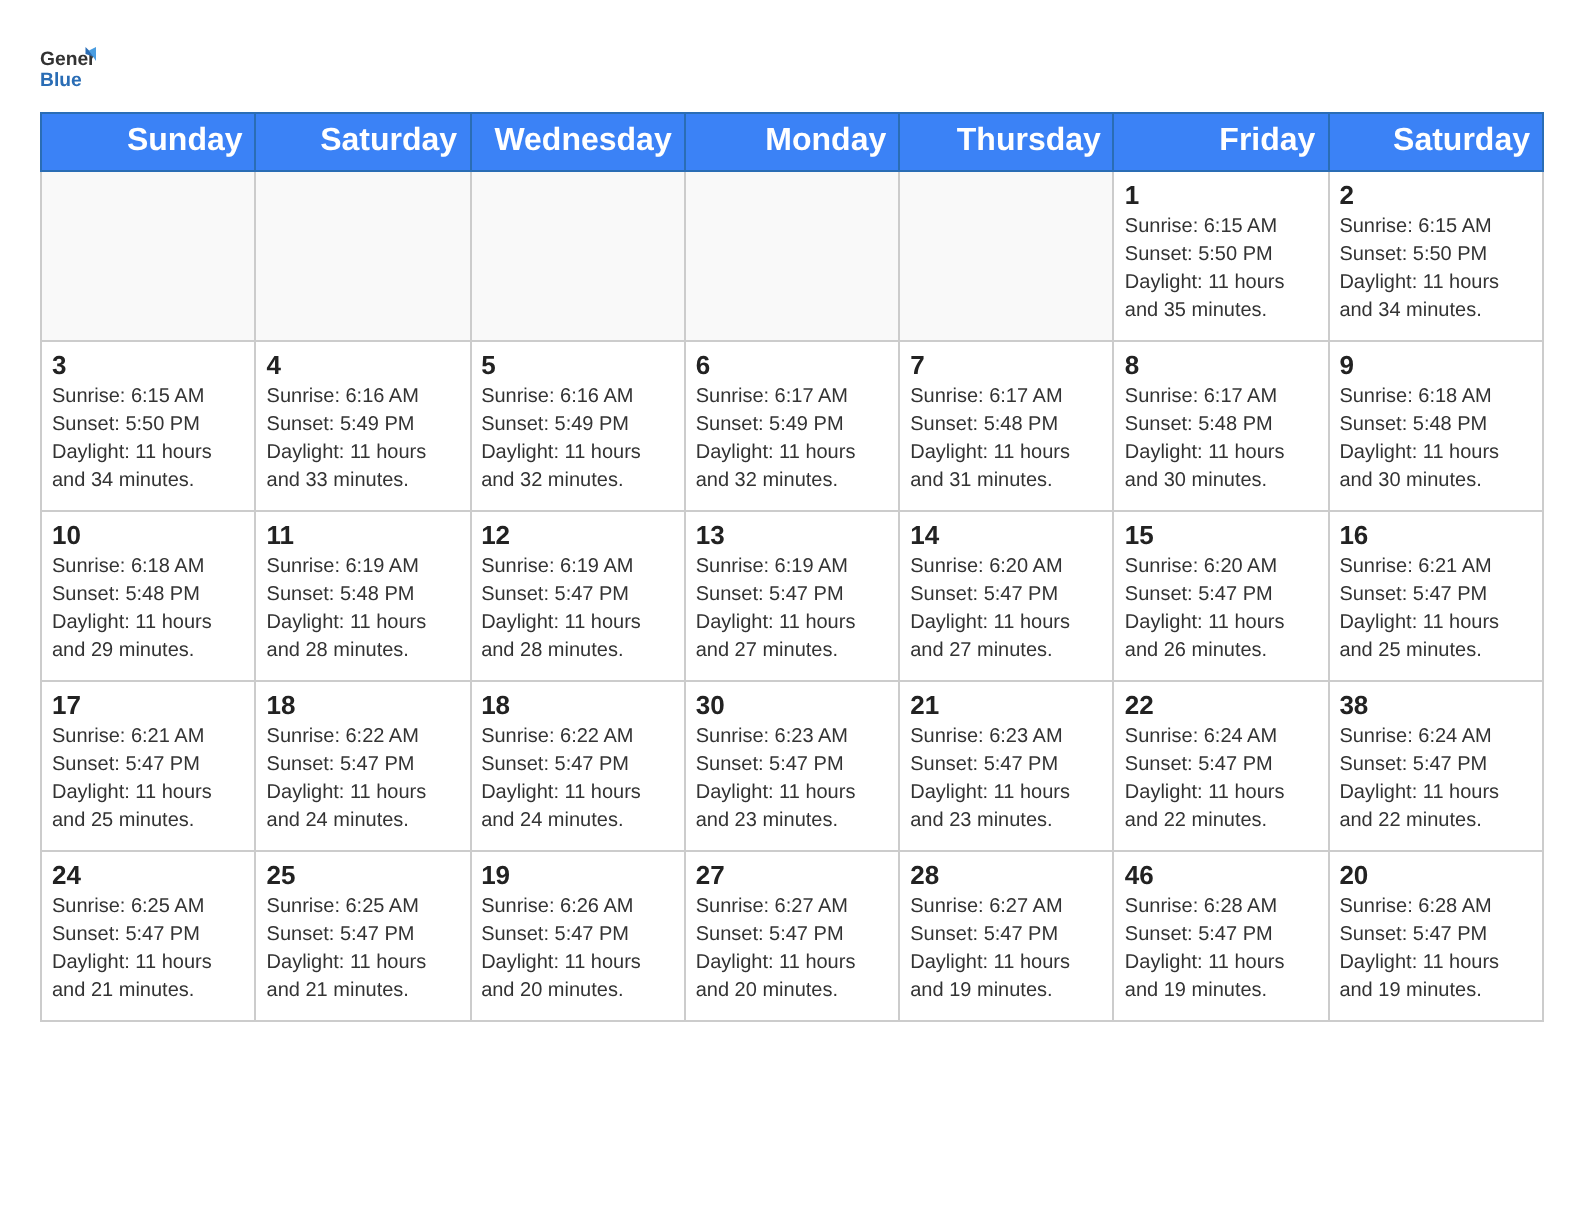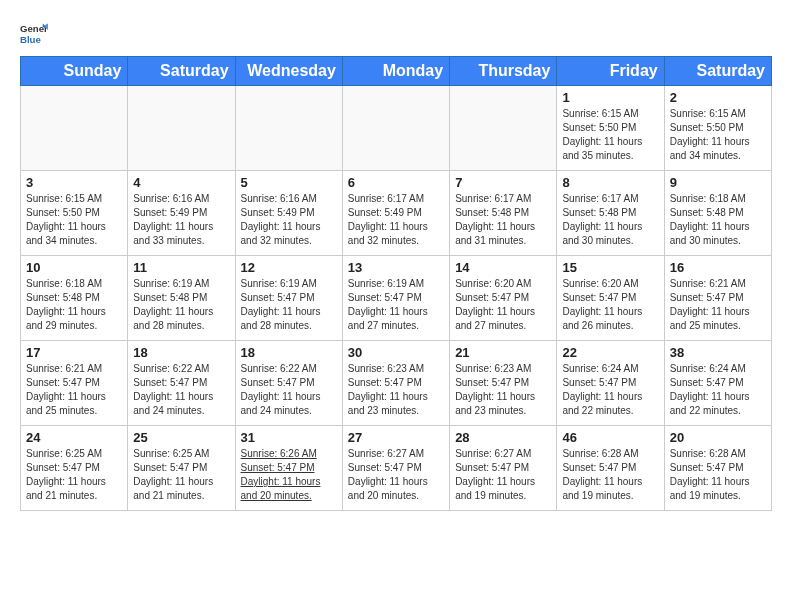--- a/index.html
+++ b/index.html
@@ -296,22 +296,22 @@
 and 21 minutes.</div>
         </td>
         <td class="has-data">
           <span class="day-num">25</span>
           <div class="day-info" style="white-space: pre-line;">Sunrise: 6:25 AM
 Sunset: 5:47 PM
 Daylight: 11 hours
 and 21 minutes.</div>
         </td>
         <td class="has-data">
-          <span class="day-num">31</span>
-          <div class="day-info" style="white-space: pre-line; text-decoration: underline;">Sunrise: 6:26 AM
+          <span class="day-num">19</span>
+          <div class="day-info" style="white-space: pre-line;">Sunrise: 6:26 AM
 Sunset: 5:47 PM
 Daylight: 11 hours
 and 20 minutes.</div>
         </td>
         <td class="has-data">
           <span class="day-num">27</span>
           <div class="day-info" style="white-space: pre-line;">Sunrise: 6:27 AM
 Sunset: 5:47 PM
 Daylight: 11 hours
 and 20 minutes.</div>

